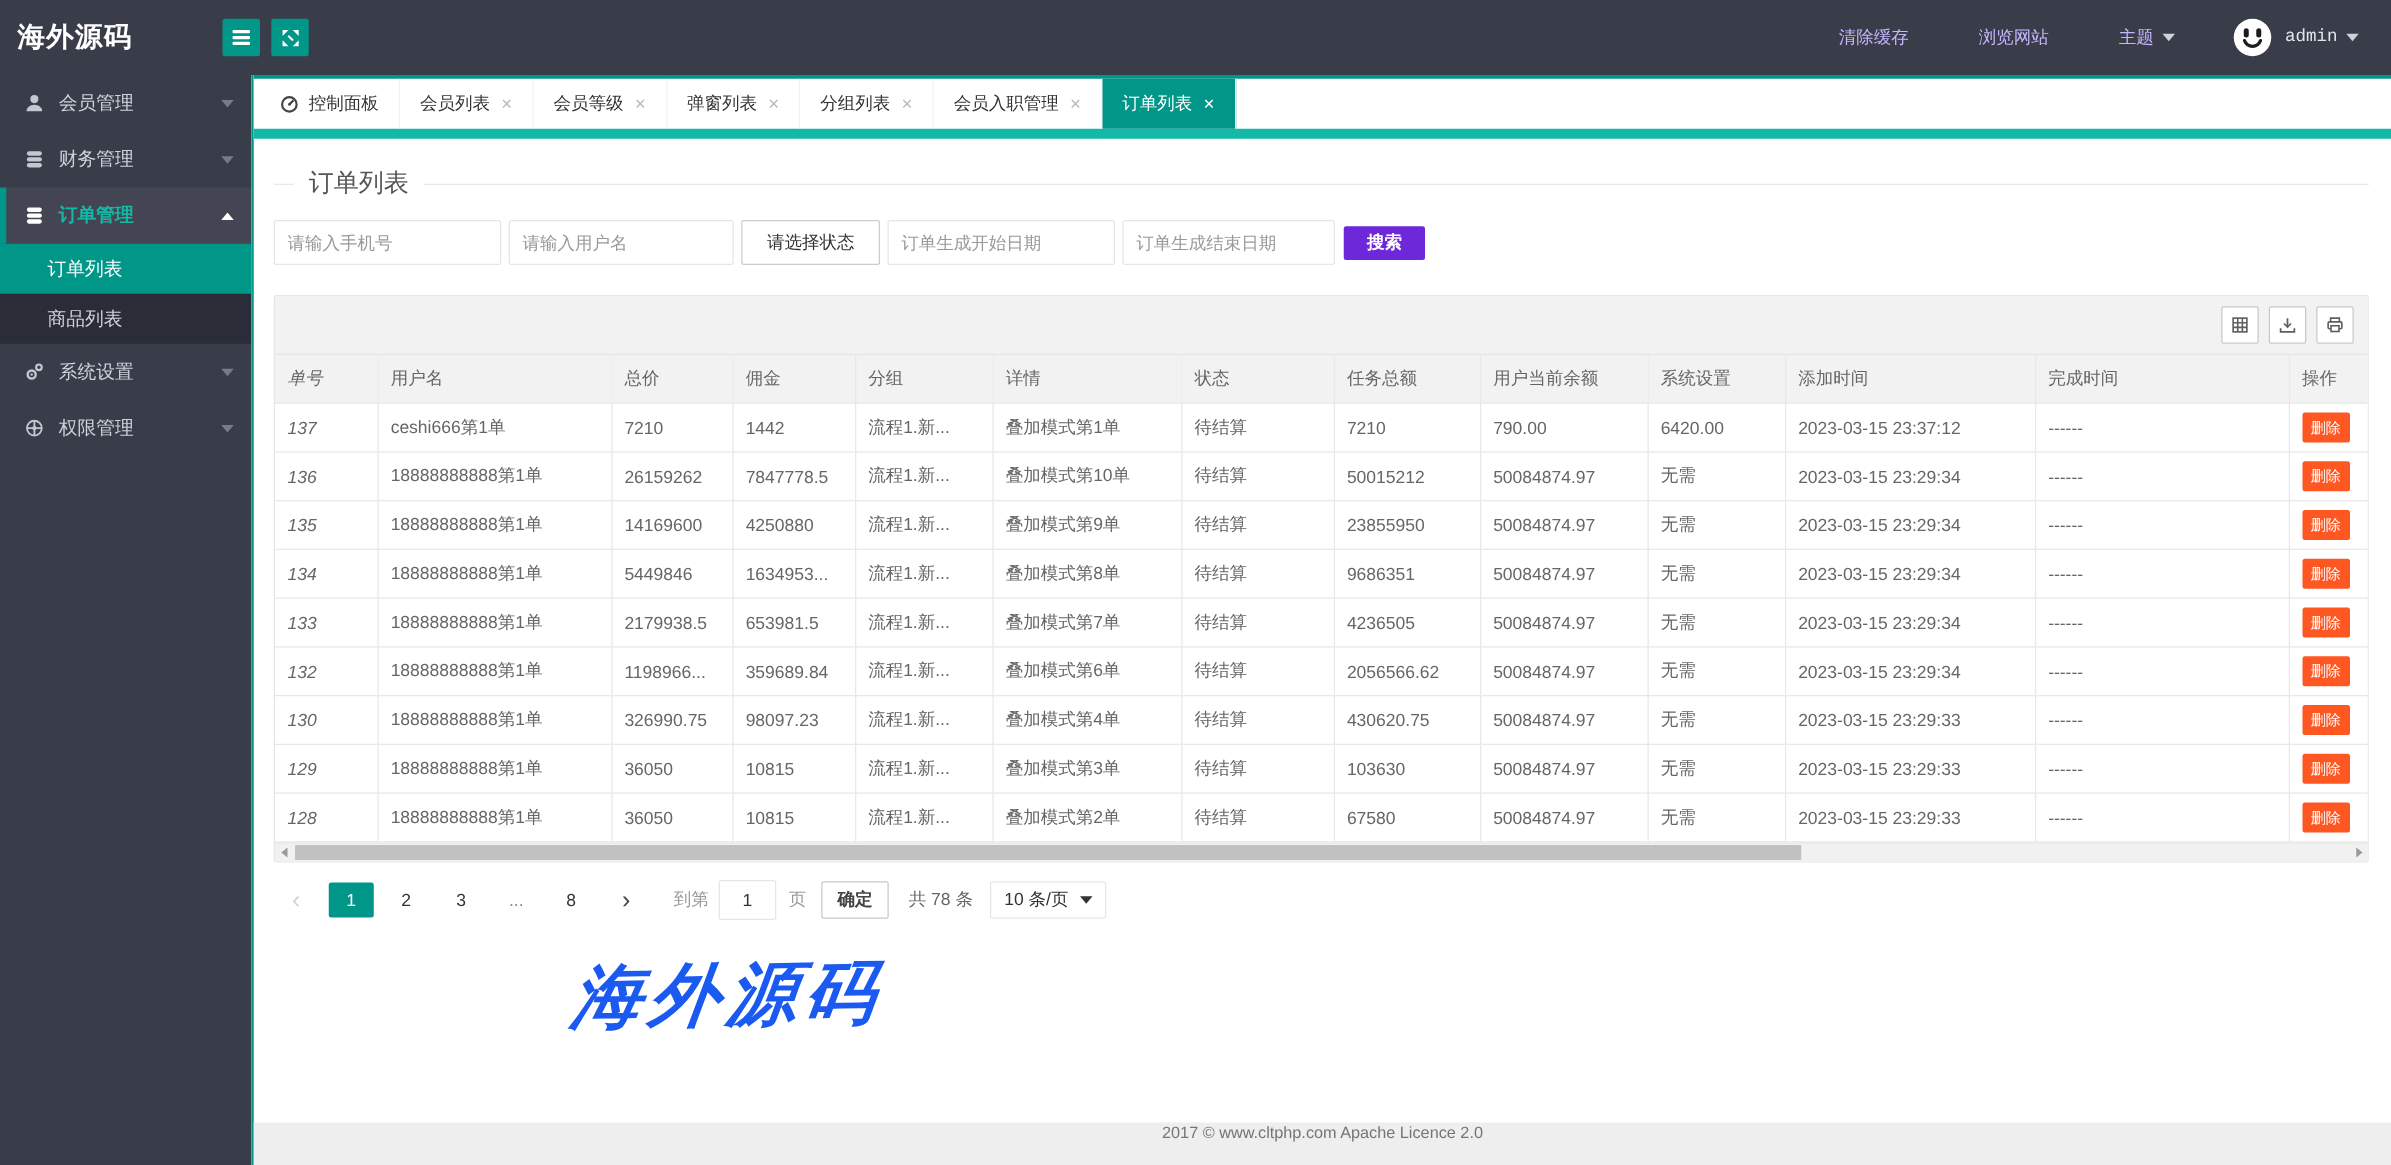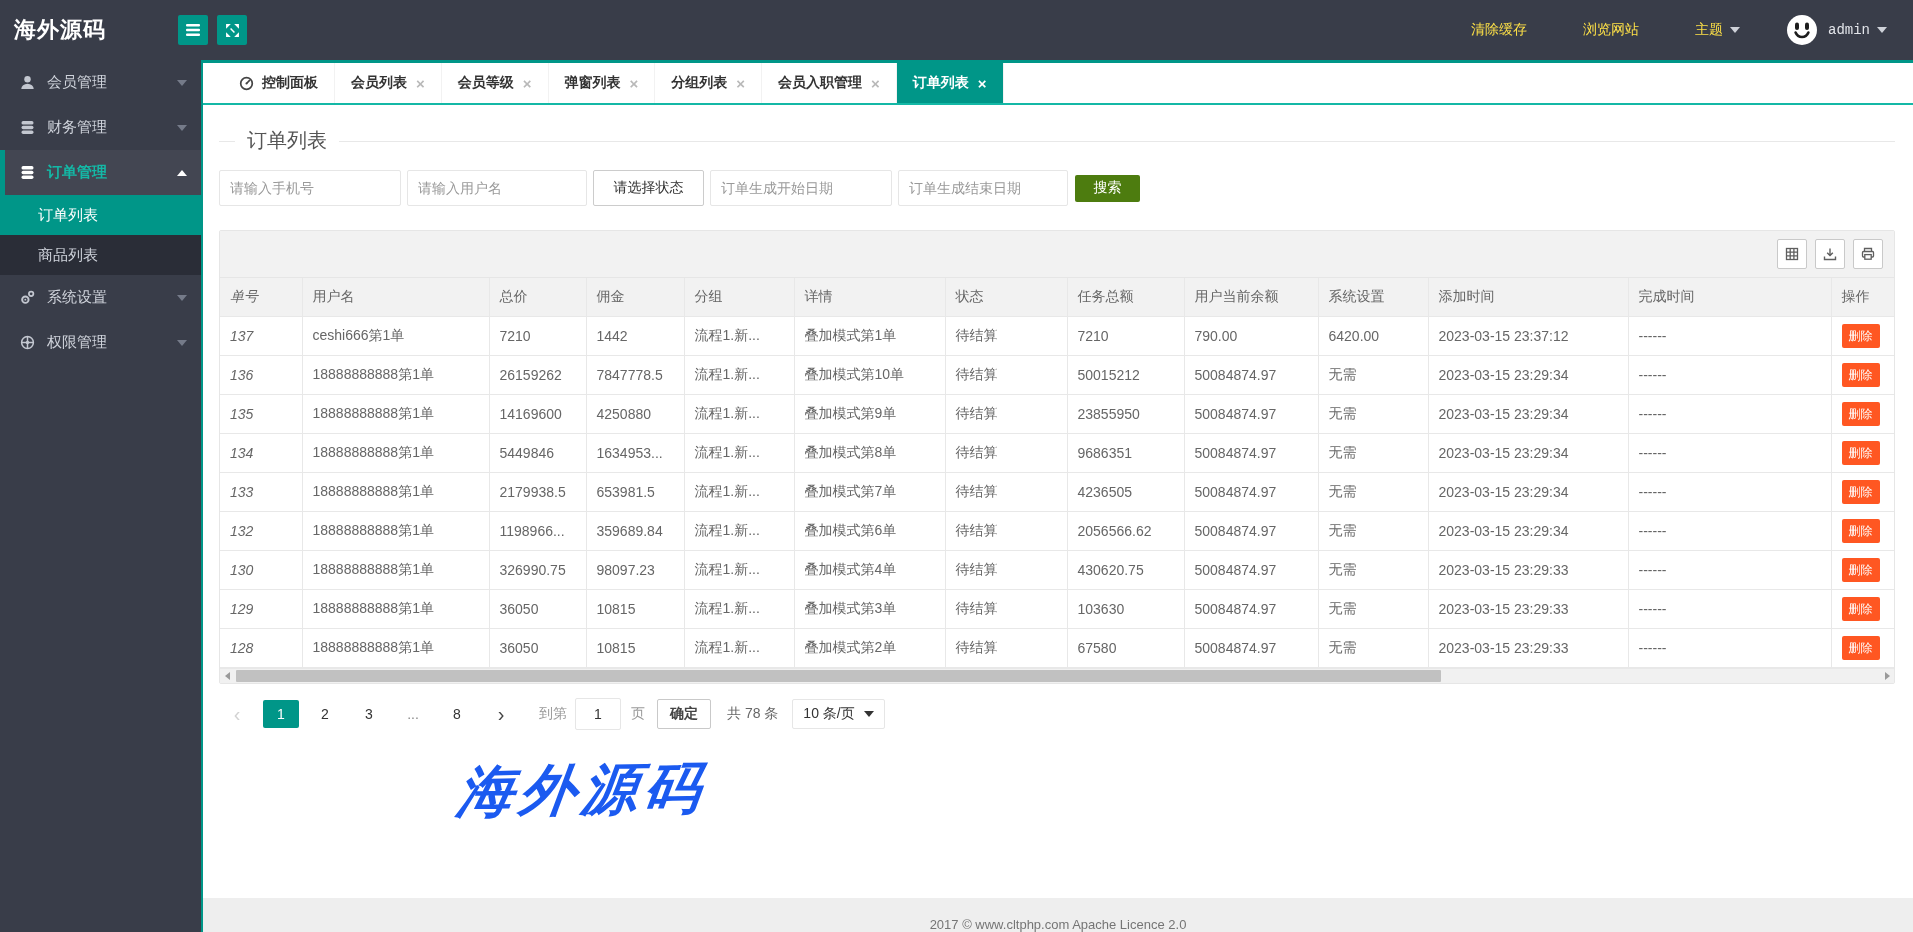--- a/index.html
+++ b/index.html
@@ -5,21 +5,21 @@
   html,body{margin:0;padding:0;}
   body{width:1913px;height:932px;overflow:hidden;font-family:"Liberation Sans","DejaVu Sans",sans-serif;background:#fff;}
   .app{width:1913px;height:932px;display:flex;flex-direction:column;}
 
   
   .header{height:60px;background:#393D49;display:flex;align-items:center;flex:none;}
   .logo{width:164px;padding-left:14px;color:#fff;font-size:22px;font-weight:bold;letter-spacing:1px;}
   .hbtn{width:30px;height:30px;background:#009688;border-radius:2px;margin-right:9px;display:flex;align-items:center;justify-content:center;cursor:pointer;}
   .hbtn svg{display:block;}
   .header-spacer{flex:1;}
-  .hlink{color:#fde047;font-size:14px;margin:0 28px;cursor:pointer;display:flex;align-items:center;}
+  .hlink{color:#c4b5fd;font-size:14px;margin:0 28px;cursor:pointer;display:flex;align-items:center;}
   .caret-dn{width:0;height:0;border-left:5px solid transparent;border-right:5px solid transparent;border-top:6px solid #cfd2d9;margin-left:7px;}
   .avatar{width:32px;height:32px;margin:0 10px 0 18px;}
   .admin-wrap{color:#e3e5ea;font-size:14px;display:flex;align-items:center;margin-right:26px;cursor:pointer;font-family:Liberation Mono, monospace;}
 
   
   .below{flex:1;display:flex;min-height:0;}
   .sidebar{width:201px;background:#393D49;flex:none;color:#cfd3db;font-size:15px;}
   .snav .item{height:45px;display:flex;align-items:center;padding:0 14px 0 20px;cursor:pointer;position:relative;}
   .snav .item .sicon{width:15px;height:15px;margin-right:12px;color:#c3c7d0;flex:none;}
   .snav .item .cardn{margin-left:auto;width:0;height:0;border-left:5px solid transparent;border-right:5px solid transparent;border-top:6px solid #757b89;}
@@ -27,38 +27,38 @@
   .snav .item.open .sicon{color:#fff;}
   .snav .item.open::before{content:"";position:absolute;left:0;top:0;bottom:0;width:5px;background:#009688;}
   .snav .item.open .carup{margin-left:auto;width:0;height:0;border-left:5px solid transparent;border-right:5px solid transparent;border-bottom:6px solid #fff;}
   .submenu{background:#2A2D37;}
   .submenu .sub{height:40px;display:flex;align-items:center;padding-left:38px;cursor:pointer;color:#cfd3db;}
   .submenu .sub.active{background:#009688;color:#fff;}
 
   .main{flex:1;min-width:0;display:flex;flex-direction:column;border-left:2px solid #009688;background:#fff;}
 
   
-  .tabstrip{border-top:3px solid #009688;border-bottom:2px solid #14b8a6;background:#fff;display:flex;align-items:stretch;height:40px;padding-left:20px;flex:none;font-weight:bold;}
+  .tabstrip{border-top:3px solid #009688;border-bottom:8px solid #14b8a6;background:#fff;display:flex;align-items:stretch;height:40px;padding-left:5px;flex:none;}
   .tab{display:flex;align-items:center;padding:0 16px;font-size:14px;color:#333;border-right:1px solid #f2f2f2;cursor:pointer;white-space:nowrap;}
   .tab .ticon{width:15px;height:15px;margin-right:8px;color:#444;}
   .tab .x{margin-left:9px;color:#b9b9b9;font-size:15px;line-height:1;}
   .tab.active{background:#009688;color:#fff;}
   .tab.active .x{color:#fff;}
 
   
   .content{flex:1;min-height:0;padding:0 18px 0 16px;position:relative;overflow:hidden;}
   .field-line{margin-top:36px;border-top:1px solid #e8e8e8;position:relative;}
   .field-legend{position:absolute;top:-15px;left:16px;background:#fff;padding:0 12px;font-size:20px;color:#555;}
 
   .filters{margin-top:28px;display:flex;gap:6px;align-items:center;}
   .fin{height:36px;border:1px solid #e6e6e6;border-radius:2px;padding:0 10px;font-size:14px;color:#333;outline:none;font-family:inherit;box-sizing:border-box;}
   .fin::placeholder{color:#999;}
   .w1{width:182px;} .w2{width:180px;} .w3{width:182px;} .w4{width:170px;}
   .btn-status{height:36px;width:111px;background:#fff;border:1px solid #ccc;border-radius:2px;font-size:14px;color:#333;cursor:pointer;font-family:inherit;}
-  .btn-search{height:27px;width:65px;background:#4d7c0f;border:none;border-radius:2px;color:#fff;font-size:14px;cursor:pointer;margin-left:1px;font-family:inherit;}
+  .btn-search{height:27px;width:65px;background:#6d28d9;border:none;border-radius:2px;color:#fff;font-size:14px;cursor:pointer;margin-left:1px;font-family:inherit;font-weight:bold;}
 
   
   .card{margin-top:24px;border:1px solid #e6e6e6;border-radius:2px;}
   .toolbar{height:46px;background:#f2f2f2;border-bottom:1px solid #e6e6e6;display:flex;align-items:center;justify-content:flex-end;padding-right:11px;gap:8px;}
   .tool-btn{width:28px;height:28px;background:#fff;border:1px solid #c9c9c9;border-radius:2px;display:flex;align-items:center;justify-content:center;color:#5f5f5f;cursor:pointer;}
   table{border-collapse:collapse;table-layout:fixed;width:100%;}
   th,td{border:1px solid #e8e8e8;height:38px;padding:0 10px;font-size:14px;color:#666;text-align:left;font-weight:normal;overflow:hidden;white-space:nowrap;text-overflow:ellipsis;}
   th{background:#f2f2f2;color:#666;}
   thead th{border-top:none;}
   th:first-child,td:first-child{border-left:none;font-style:italic;}
@@ -84,21 +84,21 @@
   .goto-label{color:#999;margin:0 8px 0 12px;}
   .goto-input{width:40px;height:28px;border:1px solid #e6e6e6;border-radius:2px;text-align:center;font-size:14px;color:#333;outline:none;font-family:inherit;}
   .page-word{color:#999;margin:0 12px 0 10px;}
   .btn-confirm{height:30px;padding:0 12px;background:#fff;border:1px solid #c9c9c9;border-radius:2px;font-size:14px;color:#444;font-weight:bold;cursor:pointer;font-family:inherit;}
   .total{color:#666;margin:0 14px 0 16px;}
   .psize{height:28px;border:1px solid #e6e6e6;border-radius:2px;display:flex;align-items:center;padding:0 10px;color:#333;cursor:pointer;gap:9px;}
   .psize .vcaret{width:0;height:0;border-left:5px solid transparent;border-right:5px solid transparent;border-top:6px solid #333;}
 
   
   .watermark{position:absolute;left:255px;top:648px;font-family:"DejaVu Serif","Liberation Serif",serif;font-style:italic;font-weight:bold;font-size:56px;color:#1B5AF0;letter-spacing:6px;transform:skewX(-8deg) rotate(-1deg);pointer-events:none;}
-  .footer{height:34px;background:#eee;flex:none;display:flex;align-items:flex-end;justify-content:center;font-size:13px;color:#757575;margin-top:31px;}
+  .footer{height:34px;background:#eee;flex:none;display:flex;align-items:flex-start;justify-content:center;font-size:13px;color:#757575;margin-top:31px;}
 </style>
 </head>
 <body>
 
 <div class="app">
 
   <div class="header">
     <div class="logo">海外源码</div>
     <div class="hbtn">
       <svg width="16" height="14" viewBox="0 0 16 14">

